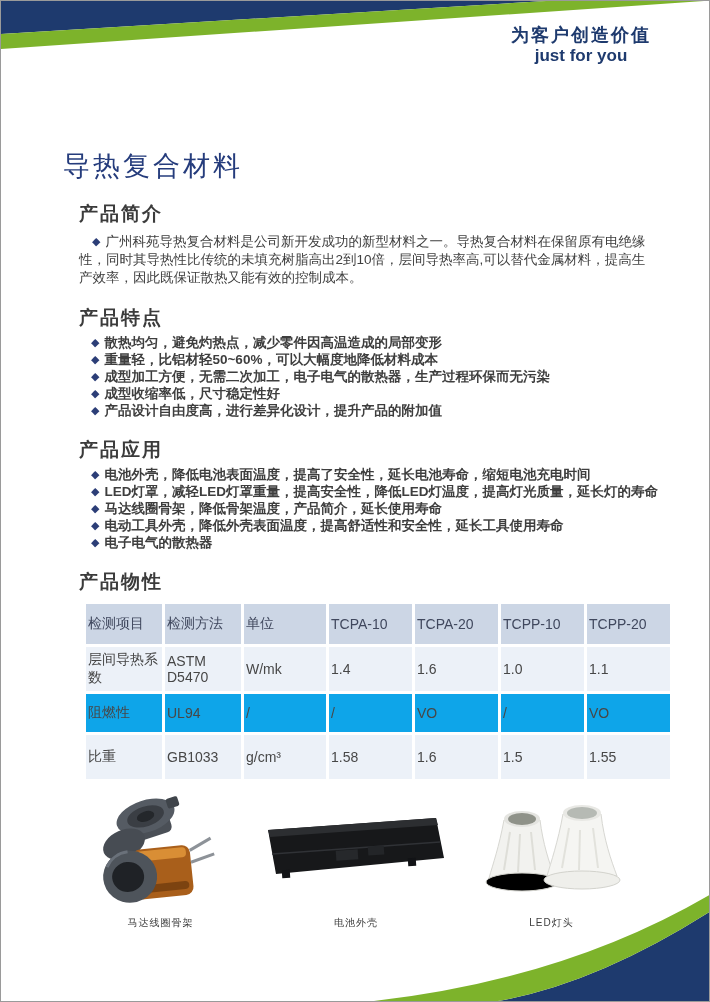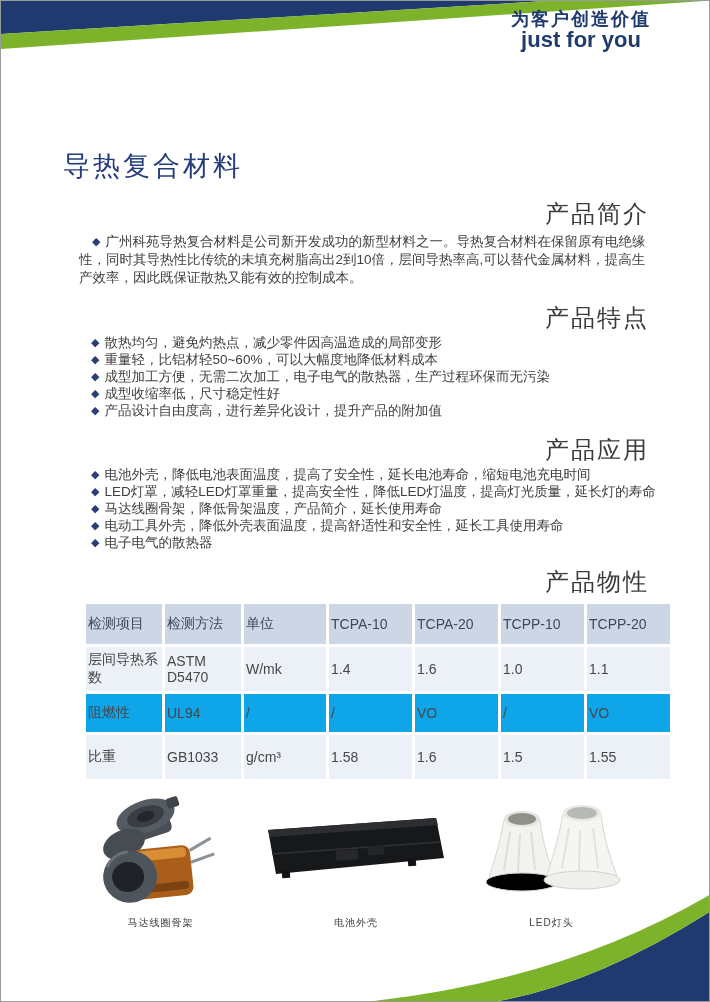--- a/index.html
+++ b/index.html
@@ -7,40 +7,40 @@
   body { font-family:"Liberation Sans","DejaVu Sans",sans-serif; }
   .page {
     position:relative; width:710px; height:1002px; margin:0 auto;
     background:#ffffff; border:1px solid #9a9a9a; overflow:hidden;
   }
   
   .hdr-svg, .ftr-svg { position:absolute; left:0; width:710px; display:block; z-index:0; }
   .hdr-svg { top:0; height:70px; }
   .ftr-svg { bottom:0; height:122px; }
   .slogan {
-    position:absolute; top:8px; right:58px; text-align:center;
+    position:absolute; top:24px; right:58px; text-align:center;
     color:#1e3a6e; font-weight:bold; z-index:2;
   }
   .slogan .cn { font-size:18px; letter-spacing:2px; line-height:21px; }
-  .slogan .en { font-size:22px; line-height:20px; }
+  .slogan .en { font-size:17px; line-height:20px; }
   
   .content { position:absolute; left:62px; top:148px; width:586px; z-index:1; }
   h1.doc-title {
     font-size:27px; font-weight:normal; color:#253c7c; letter-spacing:3px; line-height:34px;
   }
   h2.sec {
-    margin-top:19px; font-size:24px; font-weight:normal; color:#3b3b3b;
-    letter-spacing:2px; line-height:24px; margin-left:16px;text-align:right;
+    margin-top:19px; font-size:19px; font-weight:bold; color:#3b3b3b;
+    letter-spacing:2px; line-height:24px; margin-left:16px;
   }
   .intro {
     margin:6px 0 0 16px; font-size:13.5px; line-height:18px; color:#3e3e3e;
     text-indent:13px;
   }
   .dm { color:#2c3e77; font-size:11px; margin-right:5px; vertical-align:1px; }
-  ul.blist { list-style:none; margin:4px 0 0 28px; }
+  ul.blist { list-style:none; margin:4px 0 0 28px;font-weight:bold; }
   ul.blist li { font-size:13.5px; line-height:17px; color:#3e3e3e; white-space:nowrap; }
   
   table.props {
     margin:7px 0 0 20px; width:568px; border-collapse:separate; border-spacing:3px;
     table-layout:fixed;
   }
   table.props th, table.props td {
     text-align:left; vertical-align:middle; font-weight:normal;
   }
   table.props th {

